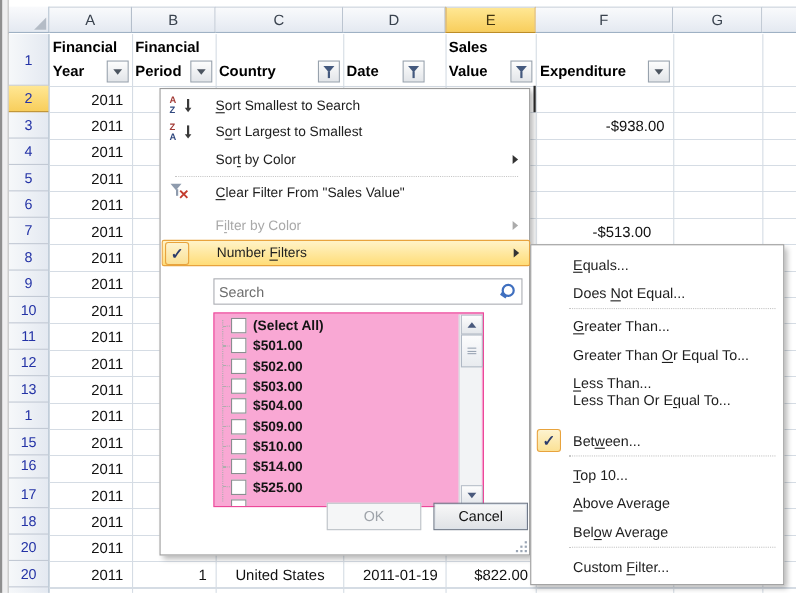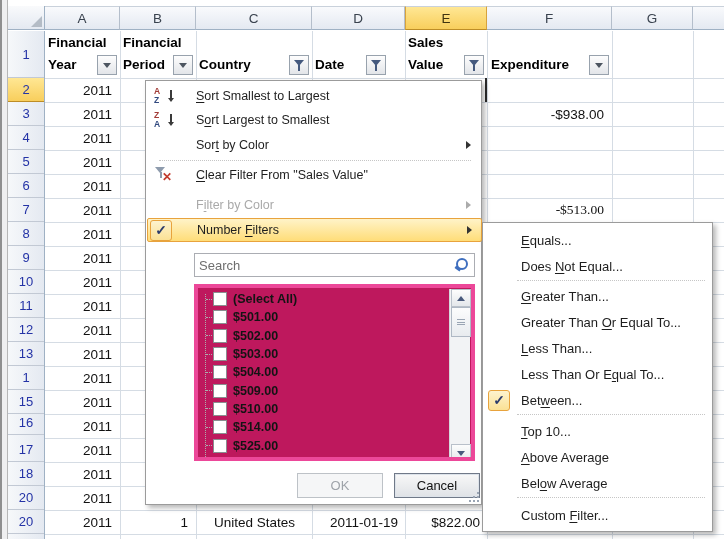--- a/index.html
+++ b/index.html
@@ -66,38 +66,38 @@
   .clrflt .f::after{content:"";position:absolute;left:4.5px;top:5px;width:2px;height:6px;background:#8E9BAD;}
   .clrflt .x{position:absolute;left:9px;top:5px;color:#C33B2E;font-size:12px;font-weight:bold;line-height:12px;}
   
   .search{position:absolute;left:48px;top:172px;width:281px;height:24px;box-sizing:border-box;border:1px solid #ABADB3;background:#fff;display:flex;align-items:center;}
   .search input{flex:1;border:none;outline:none;font-family:"Liberation Sans",sans-serif;font-size:13px;color:#444;padding:0 4px;background:transparent;}
   .search input::placeholder{color:#6E6E6E;}
   .mag{position:relative;width:16px;height:16px;margin-right:4px;}
   .mag::before{content:"";position:absolute;left:2px;top:1px;width:8px;height:8px;border:2px solid #3F6FBF;border-radius:50%;}
   .mag::after{content:"";position:absolute;left:1px;top:10px;width:6px;height:2.5px;background:#3F6FBF;transform:rotate(35deg);}
   
-  .vlist{position:absolute;left:48px;top:203px;width:281px;height:177px;box-sizing:border-box;border:4px solid #ec4899;background:#be185d;overflow:hidden;}
+  .vlist{position:absolute;left:48px;top:203px;width:246px;height:177px;box-sizing:border-box;border:1px solid #ec4899;background:#f9a8d4;overflow:hidden;}
   .treeline{position:absolute;left:7px;top:6px;height:165px;border-left:1px dotted #ADADAD;}
   .vitems{position:absolute;left:0;top:2px;width:240px;}
   .vrow{height:18.3px;display:flex;align-items:center;padding-left:8px;}
   .stub{width:6px;border-top:1px dotted #ADADAD;margin-right:1px;}
   .cb{width:12px;height:12px;box-sizing:content-box;border:1px solid #8A8D90;background:#fff;margin-right:6px;flex:none;}
   .vlabel{font-size:12.5px;font-weight:600;color:#141414;white-space:nowrap;}
   
   .sbar{position:absolute;right:1px;top:1px;width:20px;height:173px;background:#F2F3F5;border-left:1px solid #D5D8DC;}
   .sbtn{position:absolute;left:1px;width:18px;height:16px;border:1px solid #B9C0CA;background:linear-gradient(#FDFDFD,#E4E7EB);display:flex;align-items:center;justify-content:center;}
   .sbtn.up{top:0;}
   .sbtn.dn{bottom:0;}
   .tri-up{width:0;height:0;border-left:4px solid transparent;border-right:4px solid transparent;border-bottom:5px solid #49597C;}
   .tri-dn{width:0;height:0;border-left:4px solid transparent;border-right:4px solid transparent;border-top:5px solid #49597C;}
   .sthumb{position:absolute;left:1px;top:18px;width:18px;height:28px;border:1px solid #AFB8C4;background:linear-gradient(#FCFCFD,#E8EBEF);display:flex;align-items:center;justify-content:center;flex-direction:column;gap:1.5px;}
   .sthumb i{display:block;width:8px;height:1px;background:#9AA5B4;}
   
-  .btn{position:absolute;top:392px;width:86px;height:25px;box-sizing:border-box;display:flex;align-items:center;justify-content:center;font-size:13px;}
+  .btn{position:absolute;top:376px;width:86px;height:25px;box-sizing:border-box;display:flex;align-items:center;justify-content:center;font-size:13px;}
   .btn.ok{left:151px;border:1px solid #BDC2C7;background:#F5F6F7;color:#9EA3A9;}
   .btn.cancel{left:248px;border:1px solid #707988;box-shadow:0 0 0 1px #DDE3EA inset;background:linear-gradient(#F8F8F8,#DFE2E6);color:#111;}
   .grip{position:absolute;right:2px;bottom:2px;width:12px;height:12px;}
   .grip i{position:absolute;width:2px;height:2px;background:#9AA5B4;}
   
   .submenu{position:absolute;left:482px;top:222px;width:231px;height:310px;background:#fff;border:1px solid #9B9B9B;box-sizing:border-box;z-index:11;box-shadow:3px 3px 5px rgba(0,0,0,0.28);font-size:13px;color:#1E1E1E;}
   .smi{position:absolute;left:1px;width:227px;height:24px;display:flex;align-items:center;}
   .smi .lbl{position:absolute;left:37px;white-space:nowrap;}
   .smi .lbl u{text-underline-offset:2px;}
   .ssep{position:absolute;left:34px;width:188px;border-top:1px dotted #C6C6C6;}
@@ -209,36 +209,36 @@
       <div class="cell num" style="left: 45px; width: 71px; top: 318px; height: 24px;">2011</div>
       <div class="cell num" style="left: 45px; width: 71px; top: 342px; height: 24px;">2011</div>
       <div class="cell num" style="left: 45px; width: 71px; top: 366px; height: 24px;">2011</div>
       <div class="cell num" style="left: 45px; width: 71px; top: 390px; height: 24px;">2011</div>
       <div class="cell num" style="left: 45px; width: 71px; top: 414px; height: 24px;">2011</div>
       <div class="cell num" style="left: 45px; width: 71px; top: 438px; height: 24px;">2011</div>
       <div class="cell num" style="left: 45px; width: 71px; top: 462px; height: 24px;">2011</div>
       <div class="cell num" style="left: 45px; width: 71px; top: 486px; height: 24px;">2011</div>
     </div>
   <div class="cell num" style="left:487px;top:102px;width:121px;height:24px;">-$938.00</div>
-  <div class="cell num" style="left:487px;top:198px;width:121px;height:24px;font-family:Liberation Serif, serif;">-$513.00</div>
+  <div class="cell num" style="left:475px;top:198px;width:121px;height:24px;">-$513.00</div>
   <div class="cell num" style="left:45px;top:510px;width:71px;height:24px;">2011</div>
   <div class="cell num" style="left:120px;top:510px;width:72px;height:24px;">1</div>
   <div class="cell txt" style="left:196px;top:510px;width:114px;height:24px;">United States</div>
   <div class="cell num" style="left:312px;top:510px;width:90px;height:24px;">2011-01-19</div>
   <div class="cell num" style="left:405px;top:510px;width:79px;height:24px;">$822.00</div>
   <div class="e2border"></div>
 
   <div class="menu">
     <div class="mi" style="top:3px;">
       <span class="ic azic">
           <span class="a ltr-top">A</span>
           <span class="z ltr-bot">Z</span>
           <span class="ar"></span>
         </span>
-      <span class="lbl"><span></span><u>S</u><span>ort Smallest to Largest</span></span>
+      <span class="lbl"><span></span><u>S</u><span>ort Smallest to Search</span></span>
     </div>
     <div class="mi" style="top:27px;">
       <span class="ic azic">
           <span class="a ltr-top">Z</span>
           <span class="z ltr-bot">A</span>
           <span class="ar"></span>
         </span>
       <span class="lbl"><span>S</span><u>o</u><span>rt Largest to Smallest</span></span>
     </div>
     <div class="mi" style="top:52px;">
@@ -359,21 +359,21 @@
     <div class="ssep" style="top:57px;"></div>
     <div class="smi" style="top:87px;">
         <span class="lbl"><span>Greater Than </span><u>O</u><span>r Equal To...</span></span>
       </div>
     <div class="smi" style="top:61px;">
         <span class="lbl"><span></span><u>G</u><span>reater Than...</span></span>
       </div>
     <div class="smi" style="top:113px;">
         <span class="lbl"><span></span><u>L</u><span>ess Than...</span></span>
       </div>
-    <div class="smi" style="top:139px;">
+    <div class="smi" style="top:128px;">
         <span class="lbl"><span>Less Than Or E</span><u>q</u><span>ual To...</span></span>
       </div>
     <div class="smi" style="top:165px;">
       <span class="ckbox"></span>
       <span class="lbl"><span>Bet</span><u>w</u><span>een...</span></span>
     </div>
     <div class="ssep" style="top:191px;"></div>
     <div class="smi" style="top:196px;">
         <span class="lbl"><span></span><u>T</u><span>op 10...</span></span>
       </div>

